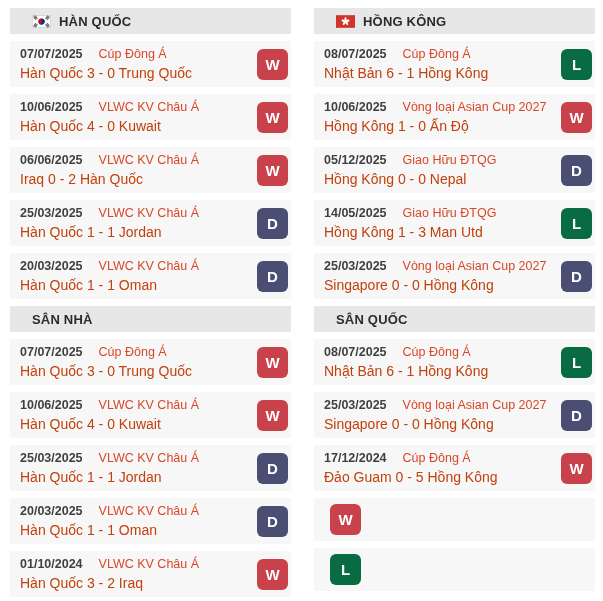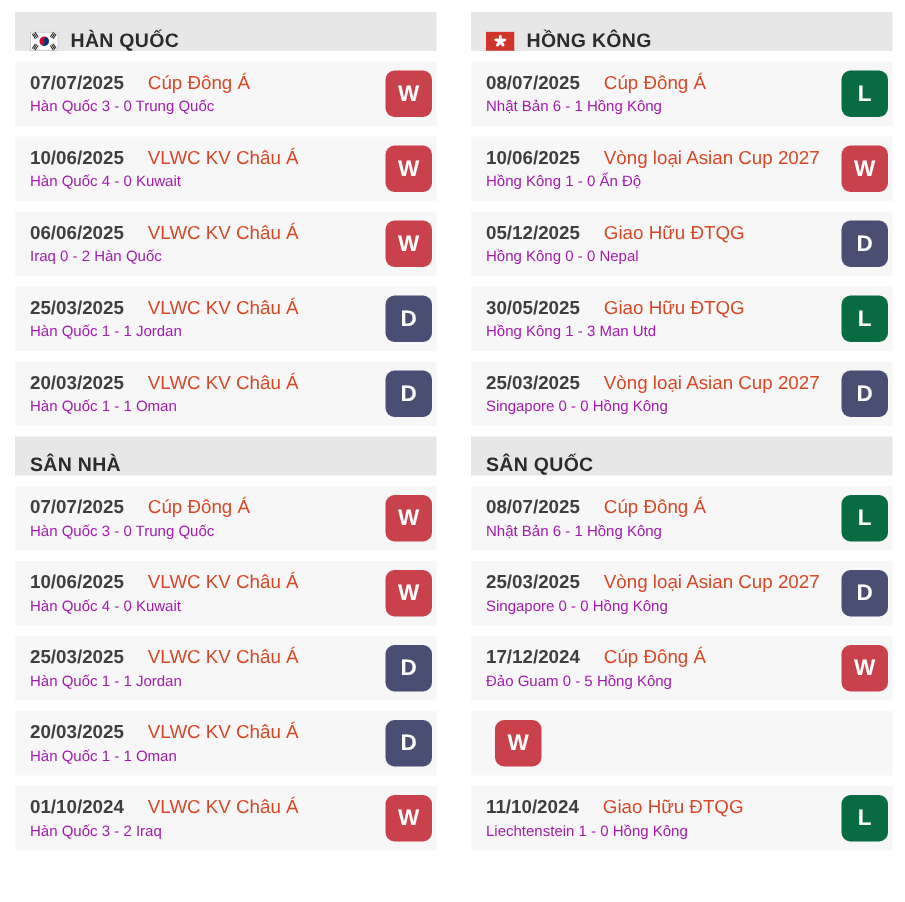--- a/index.html
+++ b/index.html
@@ -11,22 +11,22 @@
   .page{
     display:grid;
     grid-template-columns:1fr 1fr;
     column-gap:23px;
     padding:8px 8px 0 10px;
   }
   .col{min-width:0;}
   .team-header,.section-header{
     background:var(--header-bg,#e7e7e7);
     height:26px;
-    display:flex;align-items:flex-end;
-    padding:0 10px;
+    display:flex;align-items:center;
+    padding:0 22px;
     margin-bottom:7px;
   }
   .section-header{margin-top:3px;}
   .team-header .flag{display:flex;align-items:center;margin-right:8px;flex:none;}
   .team-name,.section-title{
     font-size:13px;font-weight:bold;color:#2b2b2b;
     margin:0;letter-spacing:.2px;
   }
   .match-list{display:block;}
   .match-row{
@@ -34,21 +34,21 @@
     display:flex;align-items:center;justify-content:space-between;
     padding:6px 3px 6px 10px;
     margin-bottom:7px;
     min-height:34px;
     box-sizing:border-box;
   }
   .match-info{min-width:0;}
   .row-line1{font-size:12.5px;color:#3f3f3f;margin-bottom:4px;white-space:nowrap;}
   .match-date{margin-right:16px;font-weight:bold;}
   .match-comp{color:var(--competition,#d84727);}
-  .row-line2{font-size:10px;color:#a21caf;white-space:nowrap;}
+  .row-line2{font-size:14px;color:#c2410c;white-space:nowrap;}
   .badge{
     width:31px;height:31px;border-radius:6px;
     color:#fff;font-weight:bold;font-size:15px;
     display:flex;align-items:center;justify-content:center;
     flex:none;margin-left:6px;
   }
   .badge-W{background:var(--win,#c8414b);}
   .badge-D{background:var(--draw,#494e72);}
   .badge-L{background:var(--loss,#086b41);}
 </style>
@@ -258,21 +258,21 @@
         <span class="match-date">05/12/2025</span><span class="match-comp">Giao Hữu ĐTQG</span>
       </div>
       <div class="row-line2">Hồng Kông 0 - 0 Nepal</div>
     </div>
     <span class="badge badge-D">D</span>
   </div>
 
   <div class="match-row">
     <div class="match-info">
       <div class="row-line1">
-        <span class="match-date">30/05/2025</span><span class="match-comp">Giao Hữu ĐTQG</span>
+        <span class="match-date">14/05/2025</span><span class="match-comp">Giao Hữu ĐTQG</span>
       </div>
       <div class="row-line2">Hồng Kông 1 - 3 Man Utd</div>
     </div>
     <span class="badge badge-L">L</span>
   </div>
 
   <div class="match-row">
     <div class="match-info">
       <div class="row-line1">
         <span class="match-date">25/03/2025</span><span class="match-comp">Vòng loại Asian Cup 2027</span>
@@ -316,23 +316,17 @@
       <div class="row-line2">Đảo Guam 0 - 5 Hồng Kông</div>
     </div>
     <span class="badge badge-W">W</span>
   </div>
 
   <div class="match-row">
     <span class="badge badge-W">W</span>
   </div>
 
   <div class="match-row">
-    <div class="match-info">
-      <div class="row-line1">
-        <span class="match-date">11/10/2024</span><span class="match-comp">Giao Hữu ĐTQG</span>
-      </div>
-      <div class="row-line2">Liechtenstein 1 - 0 Hồng Kông</div>
-    </div>
     <span class="badge badge-L">L</span>
   </div>
 </div>
   </section>
 </main>
 
 </body></html>

